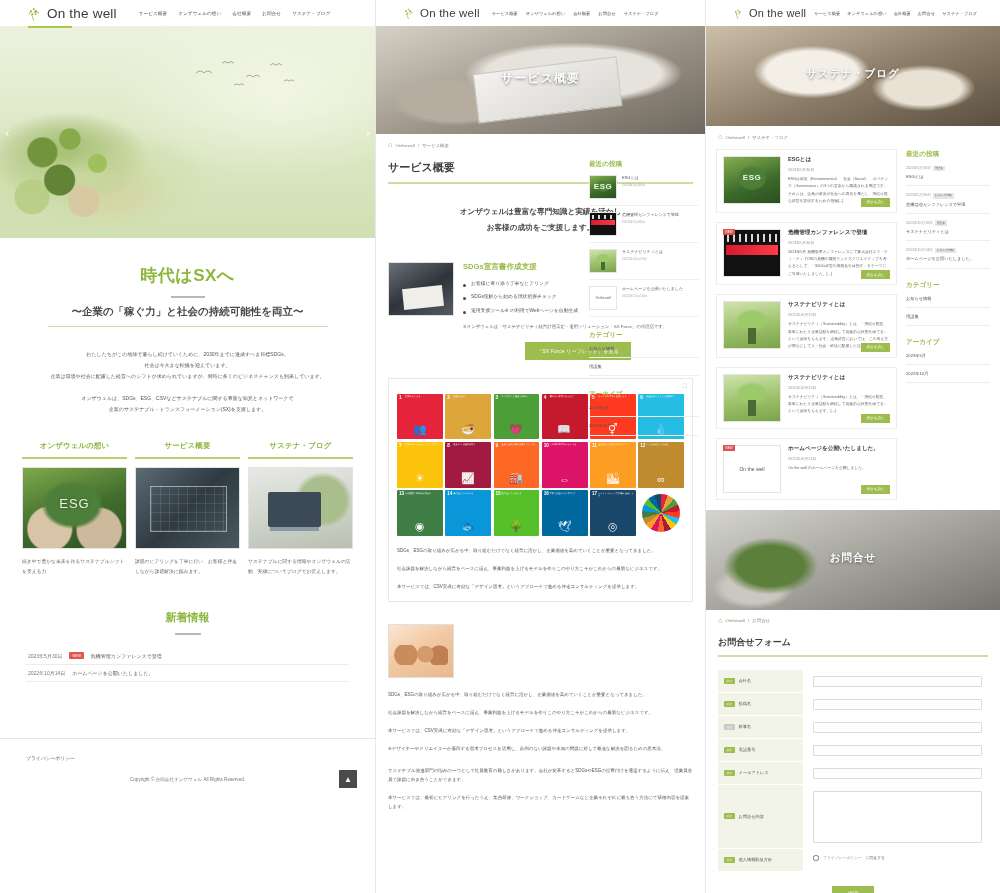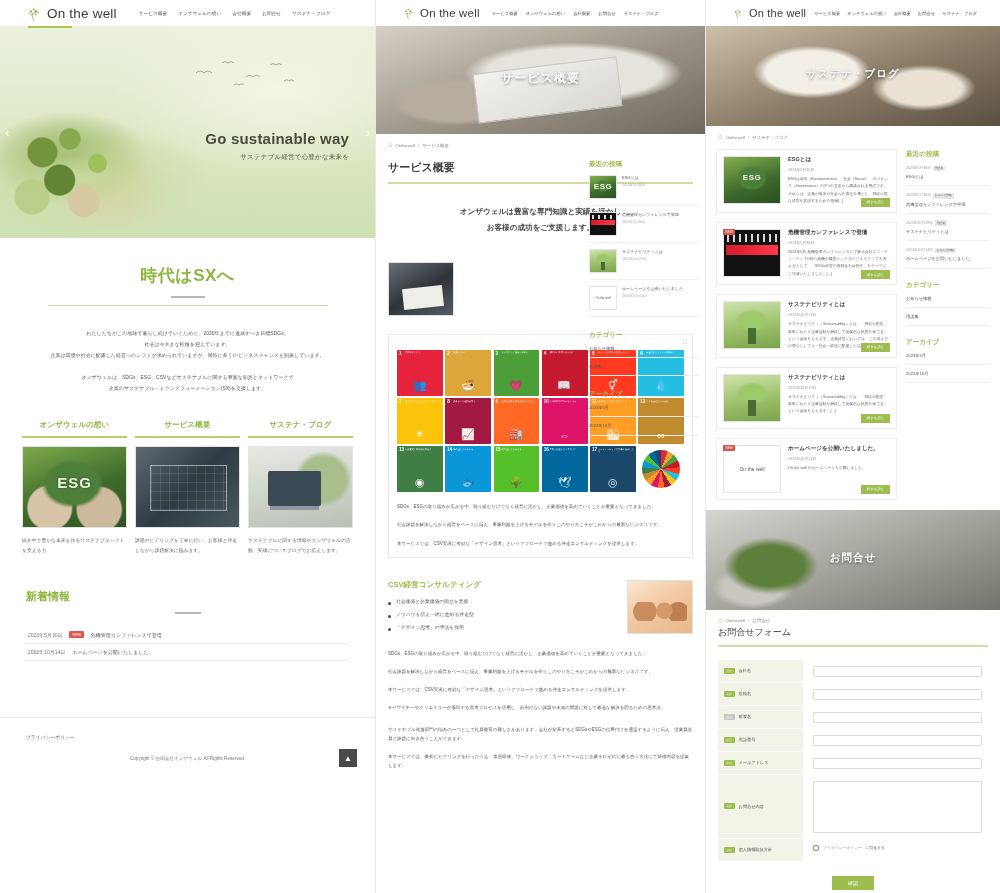--- a/index.html
+++ b/index.html
@@ -83,35 +83,35 @@
   .cards { display:flex; gap:8px; padding: 26px 22px 0; }
   .card { flex:1; }
   .card-head { text-align:center; font-size:7.4px; color:#8cb63c; font-weight:bold; letter-spacing:.2px;}
   .card-rule { height:2px; background:#b8cf6e; margin:6px 0 8px; }
   .card-img { width:100%; height:82px; border:1px solid #e3e3e3; position:relative; overflow:hidden;}
   .ci-1{background:
       radial-gradient(ellipse 42% 42% at 48% 46%, #4e7f3a 0 60%, rgba(78,127,58,0) 72%),
       radial-gradient(circle at 26% 76%, #d8c4a6 0 22%, transparent 24%),
       radial-gradient(circle at 74% 78%, #cdb99b 0 22%, transparent 24%),
       linear-gradient(160deg,#7fa94b 0%,#3f6b2c 55%,#2e5322 100%);}
-  .ci-1 .esg{position:absolute;left:50%;top:44%;transform:translate(-50%,-50%);color:#eaf6dd;font-weight:bold;font-size:15px;letter-spacing:1px;text-shadow:0 0 3px rgba(0,0,0,.4);}
+  .ci-1 .esg{position:absolute;left:50%;top:44%;transform:translate(-50%,-50%);color:#eaf6dd;font-weight:normal;font-size:13px;letter-spacing:1px;text-shadow:0 0 3px rgba(0,0,0,.4);}
   .ci-2{background:
       linear-gradient(135deg,#5d6b74 0%,#2f3a42 50%,#4a5860 100%);}
   .ci-2::after{content:"";position:absolute;left:14%;top:22%;width:72%;height:56%;
     border:1px solid rgba(255,255,255,.45);
     background:repeating-linear-gradient(90deg,rgba(255,255,255,.10) 0 1px,transparent 1px 9px),
                repeating-linear-gradient(0deg,rgba(255,255,255,.10) 0 1px,transparent 1px 9px);}
   .ci-3{background:
       radial-gradient(ellipse 40% 50% at 72% 40%, #a9bd8d 0 55%, rgba(169,189,141,0) 70%),
       linear-gradient(170deg,#e7e9e4 0%,#cfd4cb 55%,#b9c0b2 100%);}
   .ci-3::after{content:"";position:absolute;left:18%;top:30%;width:52%;height:44%;background:#3c4a55;
     border-radius:2px;box-shadow:0 6px 0 -2px #8d98a2;}
   .card-cap { font-size:4.8px; color:#666; line-height:2.0; margin-top:8px;}
 
-  .news { padding: 34px 26px 0; }
+  .news { padding: 34px 26px 0; text-align:center;}
   .news-title { font-size:11px; font-weight:bold; color:#8cb63c;}
   .news-rule { width:26px;height:2px;background:#b9b9b9;margin:8px auto 12px;}
   .news-row { display:flex; align-items:center; gap:7px; font-size:5px; color:#555;
     border-bottom:1px solid #ececec; padding:5px 2px; }
   .news-date { color:#777; white-space:nowrap; }
   .news-badge { background:#e0574e; color:#fff; font-size:3.6px; padding:1.5px 3px; border-radius:1px; white-space:nowrap;}
   .news-text { color:#555; }
 
   .footerA { margin-top: 56px; border-top:1px solid #e6e6e6; padding:16px 26px 0; position:relative;}
   .footer-link { font-size:4.8px; color:#666; }
@@ -222,21 +222,21 @@
   
   .contact-hero{height:100px;position:relative;overflow:hidden;
     background:linear-gradient(150deg,#cfcec9 0%,#a6a69f 45%,#7b7b74 100%);}
   .contact-hero::before{content:"";position:absolute;inset:0;
     background:radial-gradient(ellipse 26% 46% at 22% 56%, #5d7f3c 0 44%, rgba(93,127,60,0) 62%),
                radial-gradient(ellipse 20% 30% at 16% 78%, #c9c7bf 0 50%, rgba(201,199,191,0) 70%),
                linear-gradient(160deg,#d5d4cf 0%,#a3a39b 52%,#74746d 100%);}
   .contact-hero-title{position:absolute;left:0;right:0;top:48%;transform:translateY(-50%);text-align:center;
     color:#fff;font-weight:bold;font-size:10.5px;letter-spacing:1px;text-shadow:0 1px 3px rgba(0,0,0,.5);}
   .form-wrap{padding:0 12px;}
-  .form-title{font-size:9px;font-weight:normal;color:#3e3e3e;margin-top:2px;}
+  .form-title{font-size:9px;font-weight:bold;color:#3e3e3e;margin-top:12px;}
   .form-rule{height:2px;background:#cfdda0;margin-top:6px;}
   .form-table{margin-top:13px;}
   .form-row{display:flex;align-items:flex-start;}
   .form-lbl{width:85px;flex:0 0 85px;background:#f1f4e7;padding:7px 6px;display:flex;align-items:center;gap:4px;
     min-height:23px;border-bottom:1px solid #fff;}
   .req{background:#9ebd4f;color:#fff;font-size:2.8px;padding:1px 2.5px;border-radius:1px;white-space:nowrap;}
   .req.opt{background:#c9c9c9;}
   .form-lbl-t{font-size:4.2px;color:#555;}
   .form-fld{flex:1;padding:6px 6px 6px 10px;}
   .inp{width:100%;height:11px;border:1px solid #dcdcdc;background:#fff;border-radius:1px;}
@@ -287,31 +287,28 @@
       <svg class="hero-birds" viewBox="0 0 120 50">
         <g stroke="#6b6b5a" stroke-width="1" fill="none">
           <path d="M8 22 q4 -4 8 0 q4 -4 8 0"></path>
             <path d="M34 12 q3 -3 6 0 q3 -3 6 0"></path>
           <path d="M58 26 q3.5 -3.5 7 0 q3.5 -3.5 7 0"></path>
             <path d="M82 14 q3 -3 6 0 q3 -3 6 0"></path>
           <path d="M46 34 q2.5 -2.5 5 0 q2.5 -2.5 5 0"></path>
             <path d="M96 30 q2.5 -2.5 5 0 q2.5 -2.5 5 0"></path>
         </g>
       </svg>
-      <div class="hero-copy">
-        <div class="hero-title">Go sustainable way</div>
-        <div class="hero-sub">サステナブル経営で心豊かな未来を</div>
-      </div>
       <div class="hero-arrow l">‹</div>
       <div class="hero-arrow r">›</div>
     </div>
 
     <div class="sx-section">
       <div class="sx-title">時代はSXへ</div>
       <div class="sx-rule"></div>
+      <div class="sx-sub">〜企業の「稼ぐ力」と社会の持続可能性を両立〜</div>
       <div class="sx-underline"></div>
     </div>
 
     <div class="sx-body">
       <p>
         <span>わたしたちがこの地球で暮らし続けていくために、2030年までに達成すべき目標SDGs。</span><br>
         <span>社会は今大きな転換を迎えています。</span><br>
         <span>企業は環境や社会に配慮した経営へのシフトが求められていますが、同時に多くのビジネスチャンスも到来しています。</span>
       </p>
       <p>
@@ -405,20 +402,32 @@
 
     <div class="sec-wrap">
       <div class="sec-title">サービス概要</div>
       <div class="sec-title-rule"></div>
       <div class="lead" style="white-space:pre-line">オンザウェルは豊富な専門知識と実績を活かし
 お客様の成功をご支援します。</div>
     </div>
 
     <div class="svc-block">
       <div class="svc-thumb t-sign"></div>
+      <div class="svc-body">
+        <div class="svc-h">SDGs宣言書作成支援</div>
+        <ul class="svc-ul">
+          <li>お客様に寄り添う丁寧なヒアリング</li>
+          <li>SDGs理解から始める現状把握チェック</li>
+          <li>運用支援ツール※ の利用でWebページを自動生成</li>
+        </ul>
+        <div class="svc-note">※オンザウェルは「サステナビリティ経営計画策定・運用ソリューション「SX Force」の代理店です。</div>
+        <div class="center">
+          <span class="btn-green">「SX Force リーフレット」を見る</span>
+        </div>
+      </div>
     </div>
 
     <div class="sdg-card">
       <span class="sdg-expand">⛶</span>
       <div class="sdg-grid" id="sdg-grid">
           <div class="sdg-cell" style="background: rgb(229, 36, 59);">
             <span class="sdg-num">1</span>
             <span class="sdg-lbl">貧困をなくそう</span>
             <span class="sdg-ico">👥</span>
           </div>
@@ -507,28 +516,20 @@
           </div>
         </div>
       <div class="sdg-copy">
         <p>SDGs、ESGの取り組みが広がる中、取り組むだけでなく経営に活かし、企業価値を高めていくことが重要となってきました。</p>
         <p>社会課題を解決しながら経営をベースに据え、事業利益を上げるモデルを作りこのやり方こそがこれからの最新なビジネスです。</p>
         <p>本サービスでは、CSV実現に有効な「デザイン思考」というアプローチで進める伴走コンサルティングを提供します。</p>
       </div>
     </div>
 
     <div class="svc-block" style="margin-top:22px">
-      <div class="svc-body">
-        <div class="svc-h">CSV経営コンサルティング</div>
-        <ul class="svc-ul">
-          <li>社会価値と企業価値の両立を支援</li>
-          <li>ノウハウを伝え一緒に進める伴走型</li>
-          <li>「デザイン思考」の手法を採用</li>
-        </ul>
-      </div>
       <div class="svc-thumb t-hands"></div>
     </div>
     <div class="sdg-copy" style="padding:0 12px;margin-top:12px">
       <p>SDGs、ESGの取り組みが広がる中、取り組むだけでなく経営に活かし、企業価値を高めていくことが重要となってきました。</p>
       <p>社会課題を解決しながら経営をベースに据え、事業利益を上げるモデルを作りこのやり方こそがこれからの最新なビジネスです。</p>
       <p>本サービスでは、CSV実現に有効な「デザイン思考」というアプローチで進める伴走コンサルティングを提供します。</p>
       <p>※デザイナーやクリエイターが着目する思考プロセスを活用し、前例のない課題や未知の問題に対して最適な解決を図るための思考法。</p>
     </div>
 
     <div class="sdg-copy" style="padding:0 12px;margin-top:12px">

